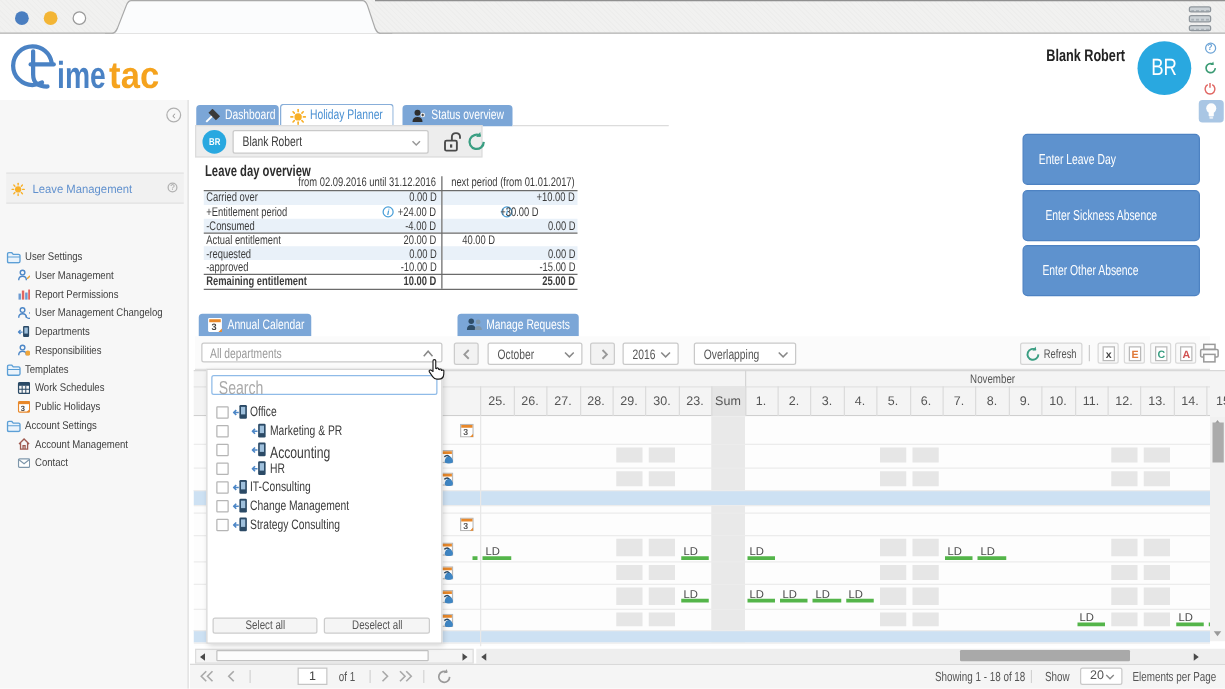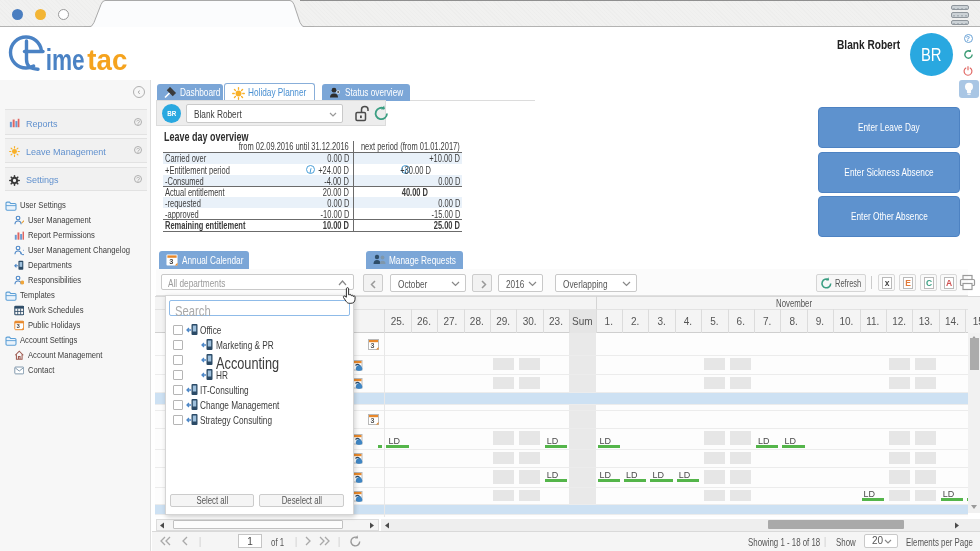--- a/index.html
+++ b/index.html
@@ -19,21 +19,21 @@
   .secrow { position:absolute; left:5px; width:142px; background:#f1f1f1; border-top:1px solid #e2e2e2; border-bottom:1px solid #e2e2e2; }
   .stx { position:absolute; left:21px; font-size:9.5px; color:#6191ce; }
   .qm { position:absolute; width:8px; height:8px; border:1px solid #b0b0b0; border-radius:50%; color:#9a9a9a; font-size:6.5px; text-align:center; line-height:7.5px; }
   .treerow { position:absolute; font-size:9px; color:#404040; white-space:nowrap; }
   .c85 { display:inline-block; transform:scaleX(0.85); transform-origin:0 50%; white-space:nowrap; }
   .tab { position:absolute; height:17px; background:#7ba6d7; border-radius:3px 3px 0 0; color:#fff; font-size:11px; }
   .tab.active { background:#fff; color:#4a90d2; border:1px solid #88aed9; border-bottom:none; }
   .tab .ic { position:absolute; left:7px; top:2.5px; }
   .tab .tx { position:absolute; left:23px; top:2px; white-space:nowrap; }
   .lab10 { font-size:10px; color:#3c3c3c; }
-  .bigbtn { position:absolute; left:818px; width:142px; height:41px; background:#5e92ce; border:1px solid #4d82c2; border-radius:4px; color:#fff; font-size:12px; text-align:center; }
+  .bigbtn { position:absolute; left:818px; width:142px; height:41px; background:#5e92ce; border:1px solid #4d82c2; border-radius:4px; color:#fff; font-size:12px; text-align:left; }
   .sel { position:absolute; height:18px; background:#fff; border:1px solid #c9c9c9; border-radius:2px; font-size:11px; color:#555; }
   .sel .st { position:absolute; left:7px; top:2.5px; }
   .sel .chev { position:absolute; right:5px; top:6px; }
   .navbtn { position:absolute; width:20px; height:18px; background:#f2f2f2; border:1px solid #ccc; border-radius:2px; }
   .ldbar { position:absolute; height:3.5px; background:#54b54a; }
   .ldtx { position:absolute; font-size:9px; color:#4a4a4a; }
 </style>
 </head>
 <body>
 <div id="chrome">
@@ -71,62 +71,35 @@
   </svg>
 <div class="abs" style="left:959px;top:79.5px;width:20px;height:18px;background:#a9c6e4;border-radius:3px;z-index:60;">
     <svg class="abs" style="left:4px;top:2px;" width="12" height="14" viewBox="0 0 12 15">
       <circle cx="6" cy="5" r="4.3" fill="#fdfdfd"></circle>
       <rect x="3.8" y="8" width="4.4" height="4" rx="1" fill="#fdfdfd"></rect>
       <rect x="4.3" y="12.5" width="3.4" height="1.5" rx="0.7" fill="#e8eef5"></rect>
     </svg>
   </div>
 <div id="sidebar">
 <div class="qm" style="left:133px;top:6px;width:12px;height:12px;line-height:11px;font-size:9px;">‹</div>
-<div class="secrow" style="top:29px;height:26px;">
-      <svg class="abs" style="left:4px;top:8px;" width="11" height="10" viewBox="0 0 14 13">
-        <rect x="1" y="5" width="2.6" height="7" fill="#6b9bd2"></rect>
-        <rect x="4.6" y="2" width="2.6" height="10" fill="#e06561"></rect>
-        <rect x="8.2" y="4" width="2.6" height="8" fill="#6b9bd2"></rect>
-        <rect x="11.2" y="1" width="2.2" height="11" fill="#e06561"></rect>
-      </svg>
-      <div class="stx" style="top:8px;"><span class="c" style="transform:scaleX(0.95);">Reports</span></div>
-      <div class="qm" style="left:129px;top:8px;">?</div>
-    </div>
 <div class="secrow" style="top:58px;height:25px;">
       <svg class="abs" style="left:4px;top:7px;" width="11" height="11" viewBox="0 0 15 15">
         <circle cx="7.5" cy="7.5" r="3.4" fill="#f8b028"></circle>
         <g stroke="#f8b028" stroke-width="1.5" stroke-linecap="round">
           <line x1="7.5" y1="0.8" x2="7.5" y2="2.6"></line>
           <line x1="7.5" y1="12.4" x2="7.5" y2="14.2"></line>
           <line x1="0.8" y1="7.5" x2="2.6" y2="7.5"></line>
           <line x1="12.4" y1="7.5" x2="14.2" y2="7.5"></line>
           <line x1="2.8" y1="2.8" x2="4.0" y2="4.0"></line>
           <line x1="11.0" y1="11.0" x2="12.2" y2="12.2"></line>
           <line x1="2.8" y1="12.2" x2="4.0" y2="11.0"></line>
           <line x1="11.0" y1="4.0" x2="12.2" y2="2.8"></line>
         </g>
       </svg>
       <div class="stx" style="top:7px;"><span class="c" style="transform:scaleX(0.95);">Leave Management</span></div>
-      <div class="qm" style="left:129px;top:7px;">?</div>
-    </div>
-<div class="secrow" style="top:87px;height:24px;">
-      <svg class="abs" style="left:4px;top:6.5px;" width="11" height="11" viewBox="0 0 14 14">
-        <circle cx="7" cy="7" r="3.4" fill="none" stroke="#3a3a3a" stroke-width="2.6"></circle>
-        <g stroke="#3a3a3a" stroke-width="2" stroke-linecap="round">
-          <line x1="7" y1="1" x2="7" y2="3"></line>
-          <line x1="7" y1="11" x2="7" y2="13"></line>
-          <line x1="1" y1="7" x2="3" y2="7"></line>
-          <line x1="11" y1="7" x2="13" y2="7"></line>
-          <line x1="2.8" y1="2.8" x2="4.2" y2="4.2"></line>
-          <line x1="9.8" y1="9.8" x2="11.2" y2="11.2"></line>
-          <line x1="2.8" y1="11.2" x2="4.2" y2="9.8"></line>
-          <line x1="9.8" y1="4.2" x2="11.2" y2="2.8"></line>
-        </g>
-      </svg>
-      <div class="stx" style="top:6px;"><span class="c" style="transform:scaleX(0.95);">Settings</span></div>
       <div class="qm" style="left:129px;top:7px;">?</div>
     </div>
 <svg class="abs" style="left:5px;top:121px;" width="12" height="10" viewBox="0 0 15 13">
       <path d="M1 3 Q1 1.5 2.5 1.5 L5.5 1.5 L7 3.2 L12.5 3.2 Q14 3.2 14 4.7 L14 10.5 Q14 12 12.5 12 L2.5 12 Q1 12 1 10.5 Z" fill="#eaf3fb" stroke="#5c9fd6" stroke-width="1.4"></path>
       <path d="M1 6 L14 6" stroke="#5c9fd6" stroke-width="1.2"></path>
     </svg>
 <div class="treerow" style="left:20px;top:120px;"><span class="c85">User Settings</span></div>
 <svg class="abs" style="left:13.5px;top:135px;" width="10.5" height="10.5" viewBox="0 0 13 13">
       <circle cx="5" cy="3.8" r="2.3" fill="none" stroke="#4d87c7" stroke-width="1.4"></circle>
       <path d="M1.2 11.5 Q1.2 7.5 5 7.5 Q8.8 7.5 8.8 11.5" fill="none" stroke="#4d87c7" stroke-width="1.4"></path>
@@ -260,21 +233,21 @@
 <div class="abs" style="left:401px;top:164.5px;width:9px;height:9px;border:1px solid #4a9fd8;border-radius:50%;color:#4a9fd8;font-size:7px;text-align:center;line-height:9px;font-style:italic;font-weight:bold;">i</div>
 <div class="abs lab10" style="left:250px;top:164.5px;width:99px;text-align:right;font-weight:normal;"><span class="cr">+24.00 D</span></div>
 <div class="abs lab10" style="left:361px;top:164.5px;width:99px;text-align:center;font-weight:normal;"><span class="cr">+30.00 D</span></div>
 <div class="abs" style="left:163px;top:174.8px;width:190px;height:11.1px;background:#e9f1f9;"></div>
 <div class="abs" style="left:354px;top:174.8px;width:108px;height:11.1px;background:#e9f1f9;"></div>
 <div class="abs lab10" style="left:165px;top:175.6px;font-weight:normal;"><span class="c">-Consumed</span></div>
 <div class="abs lab10" style="left:250px;top:175.6px;width:99px;text-align:right;font-weight:normal;"><span class="cr">-4.00 D</span></div>
 <div class="abs lab10" style="left:361px;top:175.6px;width:99px;text-align:right;font-weight:normal;"><span class="cr">0.00 D</span></div>
 <div class="abs lab10" style="left:165px;top:186.7px;font-weight:normal;"><span class="c">Actual entitlement</span></div>
 <div class="abs lab10" style="left:250px;top:186.7px;width:99px;text-align:right;font-weight:normal;"><span class="cr">20.00 D</span></div>
-<div class="abs lab10" style="left:361px;top:186.7px;width:99px;text-align:center;font-weight:bold;"><span class="cr">40.00 D</span></div>
+<div class="abs lab10" style="left:361px;top:186.7px;width:99px;text-align:left;font-weight:normal;"><span class="cr">40.00 D</span></div>
 <div class="abs" style="left:163px;top:197.0px;width:190px;height:11.1px;background:#e9f1f9;"></div>
 <div class="abs" style="left:354px;top:197.0px;width:108px;height:11.1px;background:#e9f1f9;"></div>
 <div class="abs lab10" style="left:165px;top:197.8px;font-weight:normal;"><span class="c">-requested</span></div>
 <div class="abs lab10" style="left:250px;top:197.8px;width:99px;text-align:right;font-weight:normal;"><span class="cr">0.00 D</span></div>
 <div class="abs lab10" style="left:361px;top:197.8px;width:99px;text-align:right;font-weight:normal;"><span class="cr">0.00 D</span></div>
 <div class="abs lab10" style="left:165px;top:208.9px;font-weight:normal;"><span class="c">-approved</span></div>
 <div class="abs lab10" style="left:250px;top:208.9px;width:99px;text-align:right;font-weight:normal;"><span class="cr">-10.00 D</span></div>
 <div class="abs lab10" style="left:361px;top:208.9px;width:99px;text-align:right;font-weight:normal;"><span class="cr">-15.00 D</span></div>
 <div class="abs lab10" style="left:165px;top:220.0px;font-weight:bold;"><span class="c">Remaining entitlement</span></div>
 <div class="abs lab10" style="left:250px;top:220.0px;width:99px;text-align:right;font-weight:bold;"><span class="cr">10.00 D</span></div>
@@ -640,21 +613,21 @@
       <rect x="6.8" y="2.5" width="3.4" height="6" fill="#9fc0dc"></rect>
       <path d="M1 7 L5 7 M3 5 L1 7 L3 9" stroke="#4d87c7" stroke-width="1.3" fill="none"></path>
     </svg>
 <div class="abs" style="left:50px;top:43px;font-size:11px;color:#3c3c3c;"><span class="c">Marketing &amp; PR</span></div>
 <div class="abs" style="left:7px;top:59px;width:10px;height:10px;background:#fff;border:1px solid #b5b5b5;border-radius:1px;"></div>
 <svg class="abs" style="left:35px;top:57px;" width="13" height="13" viewBox="0 0 13 13">
       <rect x="5.5" y="1" width="6" height="11" rx="1" fill="#2b4a66"></rect>
       <rect x="6.8" y="2.5" width="3.4" height="6" fill="#9fc0dc"></rect>
       <path d="M1 7 L5 7 M3 5 L1 7 L3 9" stroke="#4d87c7" stroke-width="1.3" fill="none"></path>
     </svg>
-<div class="abs" style="left:50px;top:58px;font-size:17px;color:#3c3c3c;"><span class="c">Accounting</span></div>
+<div class="abs" style="left:50px;top:58px;font-size:13px;color:#3c3c3c;"><span class="c">Accounting</span></div>
 <div class="abs" style="left:7px;top:74px;width:10px;height:10px;background:#fff;border:1px solid #b5b5b5;border-radius:1px;"></div>
 <svg class="abs" style="left:35px;top:72px;" width="13" height="13" viewBox="0 0 13 13">
       <rect x="5.5" y="1" width="6" height="11" rx="1" fill="#2b4a66"></rect>
       <rect x="6.8" y="2.5" width="3.4" height="6" fill="#9fc0dc"></rect>
       <path d="M1 7 L5 7 M3 5 L1 7 L3 9" stroke="#4d87c7" stroke-width="1.3" fill="none"></path>
     </svg>
 <div class="abs" style="left:50px;top:73px;font-size:11px;color:#3c3c3c;"><span class="c">HR</span></div>
 <div class="abs" style="left:7px;top:89px;width:10px;height:10px;background:#fff;border:1px solid #b5b5b5;border-radius:1px;"></div>
 <svg class="abs" style="left:20px;top:87px;" width="13" height="13" viewBox="0 0 13 13">
       <rect x="5.5" y="1" width="6" height="11" rx="1" fill="#2b4a66"></rect>

